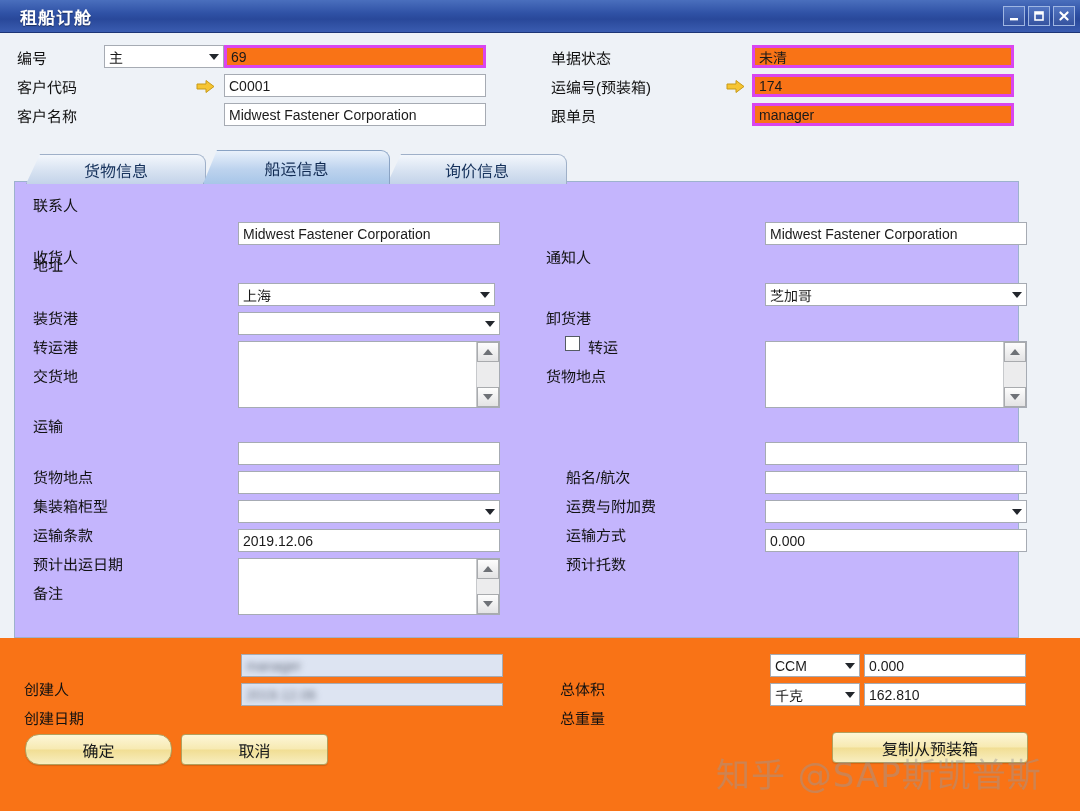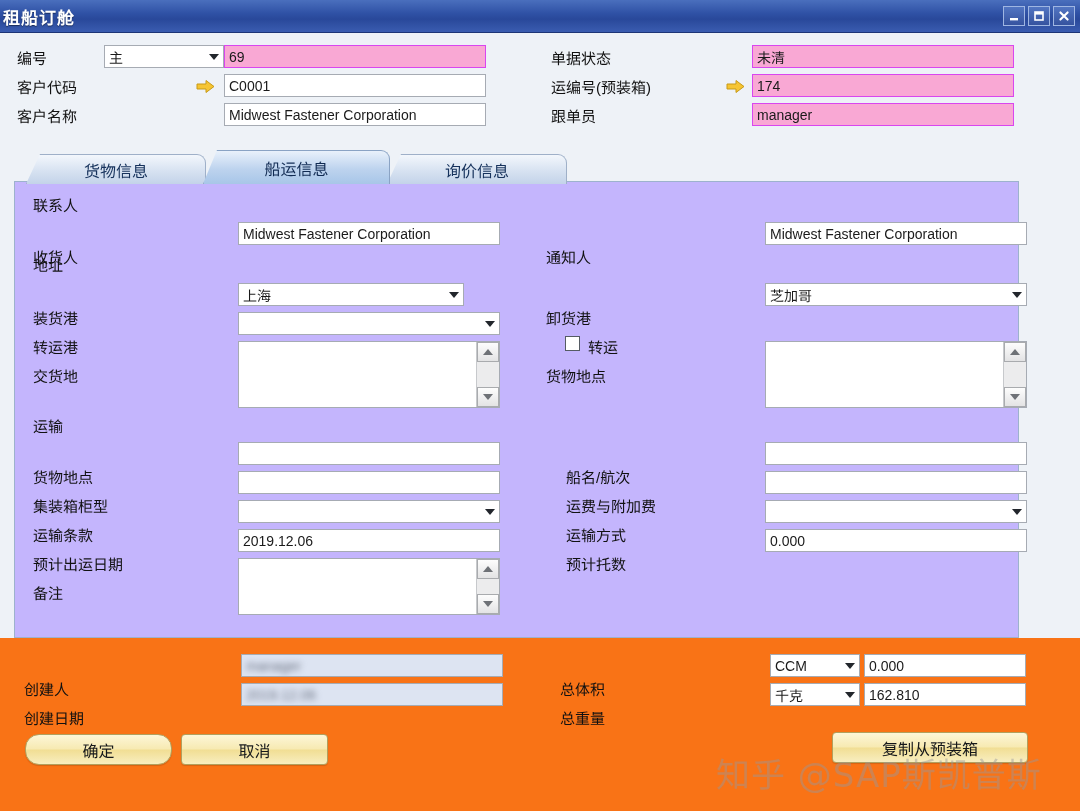--- a/index.html
+++ b/index.html
@@ -23,21 +23,21 @@
     width: 1080px; height: 33px;
     background: linear-gradient(to bottom, #4a6fbd 0%, #2f51a5 42%, #29489a 60%, #3a5cb0 100%);
     border-bottom: 1px solid #1d3576;
     display: flex; align-items: center;
     box-sizing: border-box;
   }
   .title-text {
     color: #ffffff;
     font-size: 17px;
     font-weight: bold;
-    margin-left: 3px;
+    margin-left: 20px;
     letter-spacing: 1px;
     text-shadow: 0 1px 1px rgba(0,0,0,.45);
     white-space: nowrap;
   }
   .win-btns {
     margin-left: auto; margin-right: 5px;
     display: flex; gap: 3px; align-items: center;
   }
   .win-btn {
     width: 22px; height: 20px;
@@ -67,22 +67,22 @@
     border: 1px solid #a6abb3;
     background: #ffffff;
     font-size: 14px;
     color: #1a1a1a;
     padding: 0 4px;
     display: flex; align-items: center;
     white-space: nowrap; overflow: hidden;
     font-family: "Liberation Sans", "DejaVu Sans", sans-serif;
   }
   .fld.ro {
-    background: #f9a8d4;
-    border: 1px solid #d946ef;
+    background: #f97316;
+    border: 3px solid #d946ef;
   }
   .fld.blurred {
     background: #dde4f2;
     color: transparent;
     position: relative;
   }
   .fld.blurred > span {
     color: #6c7382;
     filter: blur(3.2px);
     -webkit-filter: blur(3.2px);
@@ -351,21 +351,21 @@
     </div>
     <div class="fld" style="position:absolute; left:750px; top:40px; width:262px;">
       <span>Midwest Fastener Corporation</span>
     </div>
 
     <div class="section-title" style="left:18px; top:72px;">地址</div>
 
     <div class="frow" style="left:18px; top:101px;">
       <span class="flabel">装货港</span>
     </div>
-    <div class="combo" style="position:absolute; left:223px; top:101px; width:226px;">
+    <div class="combo" style="position:absolute; left:223px; top:101px; width:257px;">
       <span>上海</span>
       <span class="caret"></span>
     </div>
 
     <div class="frow" style="left:531px; top:101px;">
       <span class="flabel">卸货港</span>
     </div>
     <div class="combo" style="position:absolute; left:750px; top:101px; width:262px;">
       <span>芝加哥</span>
       <span class="caret"></span>

